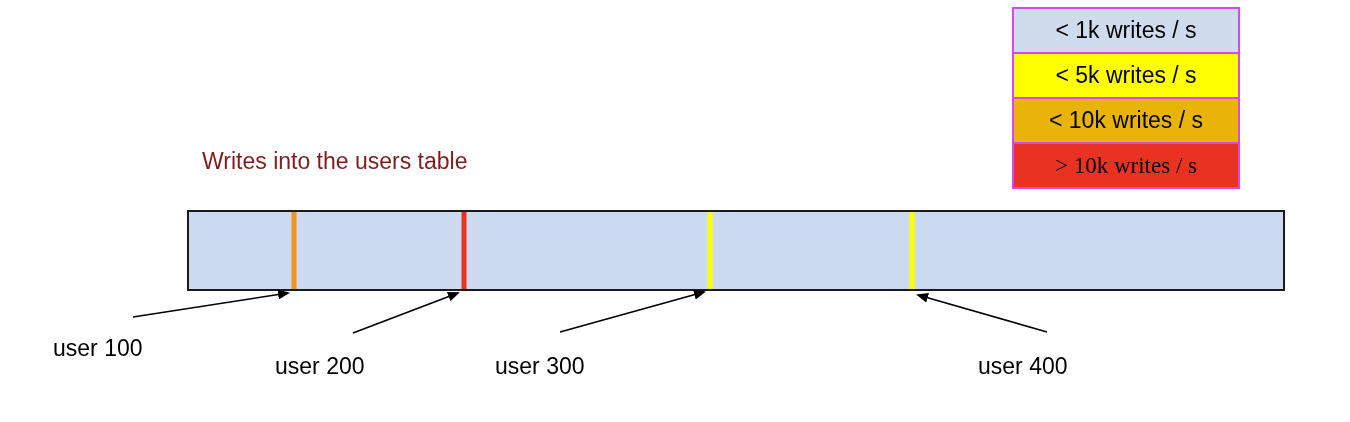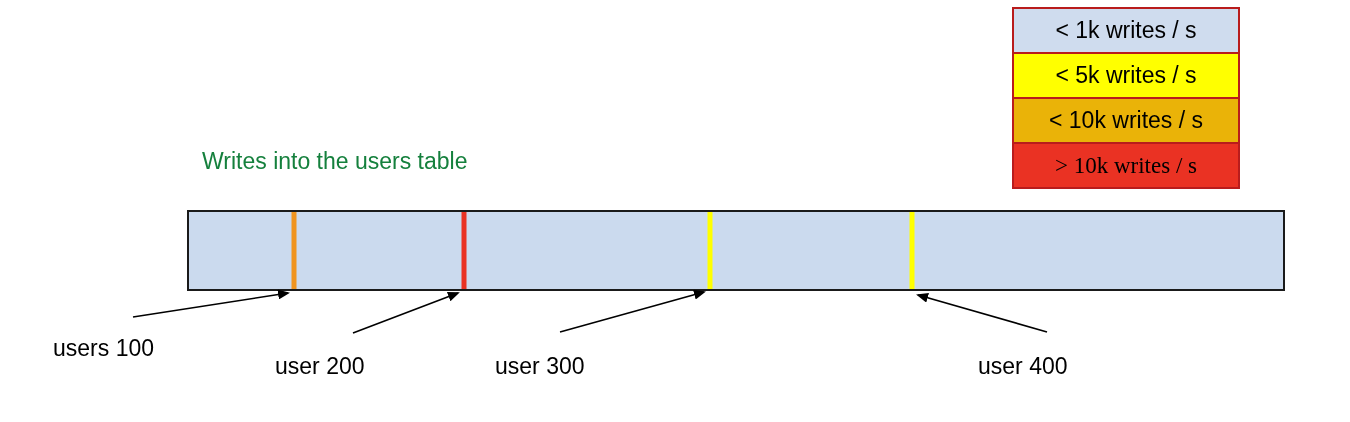--- a/index.html
+++ b/index.html
@@ -15,21 +15,21 @@
     background: #ffffff;
     overflow: hidden;
   }
 
   
   .diagram-title {
     position: absolute;
     left: 202px;
     top: 148px;
     font-size: 23px;
-    color: #15803d;
+    color: #7f1d1d;
     white-space: nowrap;
   }
 
   
   .keyspace-bar {
     position: absolute;
     left: 187px;
     top: 210px;
     width: 1094px;
     height: 77px;
@@ -46,21 +46,21 @@
 
   
   .legend {
     position: absolute;
     left: 1012px;
     top: 7px;
     width: 228px;
   }
   .legend-row {
     height: 43px;
-    border: 2px solid #b91c1c;
+    border: 2px solid #d946ef;
     display: flex;
     align-items: center;
     justify-content: center;
     font-size: 23px;
     color: #000000;
     white-space: nowrap;
   }
   .legend-row + .legend-row { margin-top: -2px; }
 
   
@@ -98,21 +98,21 @@
     <div class="legend-row" style="background-color: rgb(234, 50, 35); font-family: Liberation Serif, serif;">&gt; 10k writes / s</div>
   </div>
 
   <div class="keyspace-bar">
     <div class="stripe" style="background-color: rgb(240, 148, 31); left: 9.6%;"></div>
     <div class="stripe" style="background-color: rgb(234, 50, 35); left: 25.1%;"></div>
     <div class="stripe" style="background-color: rgb(255, 255, 0); left: 47.6%;"></div>
     <div class="stripe" style="background-color: rgb(255, 255, 0); left: 66.1%;"></div>
   </div>
 
-  <div id="user-label-0" class="user-label">users 100</div>
+  <div id="user-label-0" class="user-label">user 100</div>
   <div id="user-label-1" class="user-label">user 200</div>
   <div id="user-label-2" class="user-label">user 300</div>
   <div id="user-label-3" class="user-label">user 400</div>
 
   <svg class="arrow-overlay" viewBox="0 0 1350 422" xmlns="http://www.w3.org/2000/svg">
     <defs>
       <marker id="ah" markerWidth="12" markerHeight="10" refX="10" refY="5" orient="auto" markerUnits="userSpaceOnUse">
         <path d="M0,0 L12,5 L0,10 z" fill="#000000"></path>
       </marker>
     </defs>

